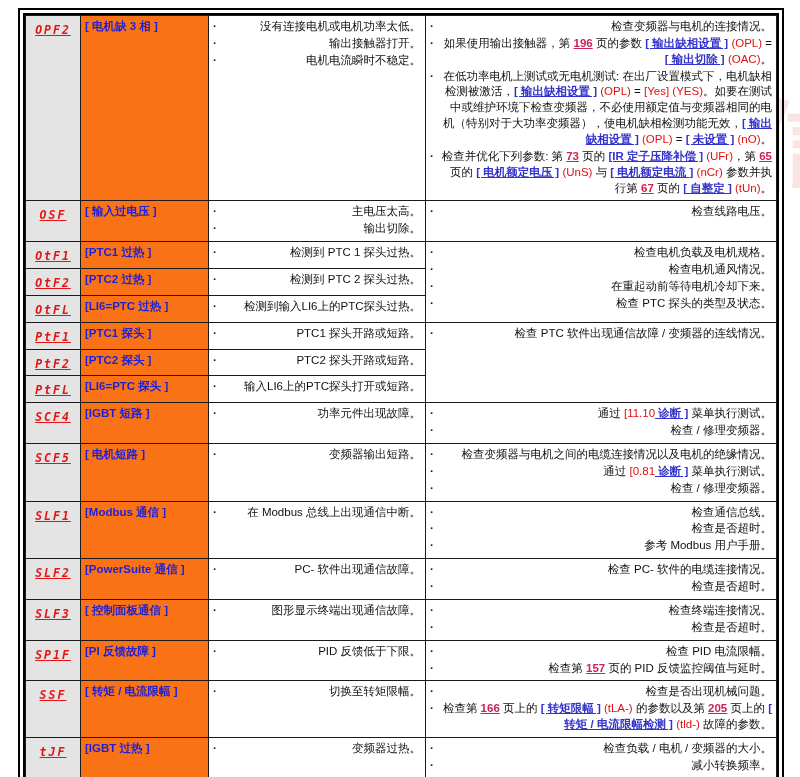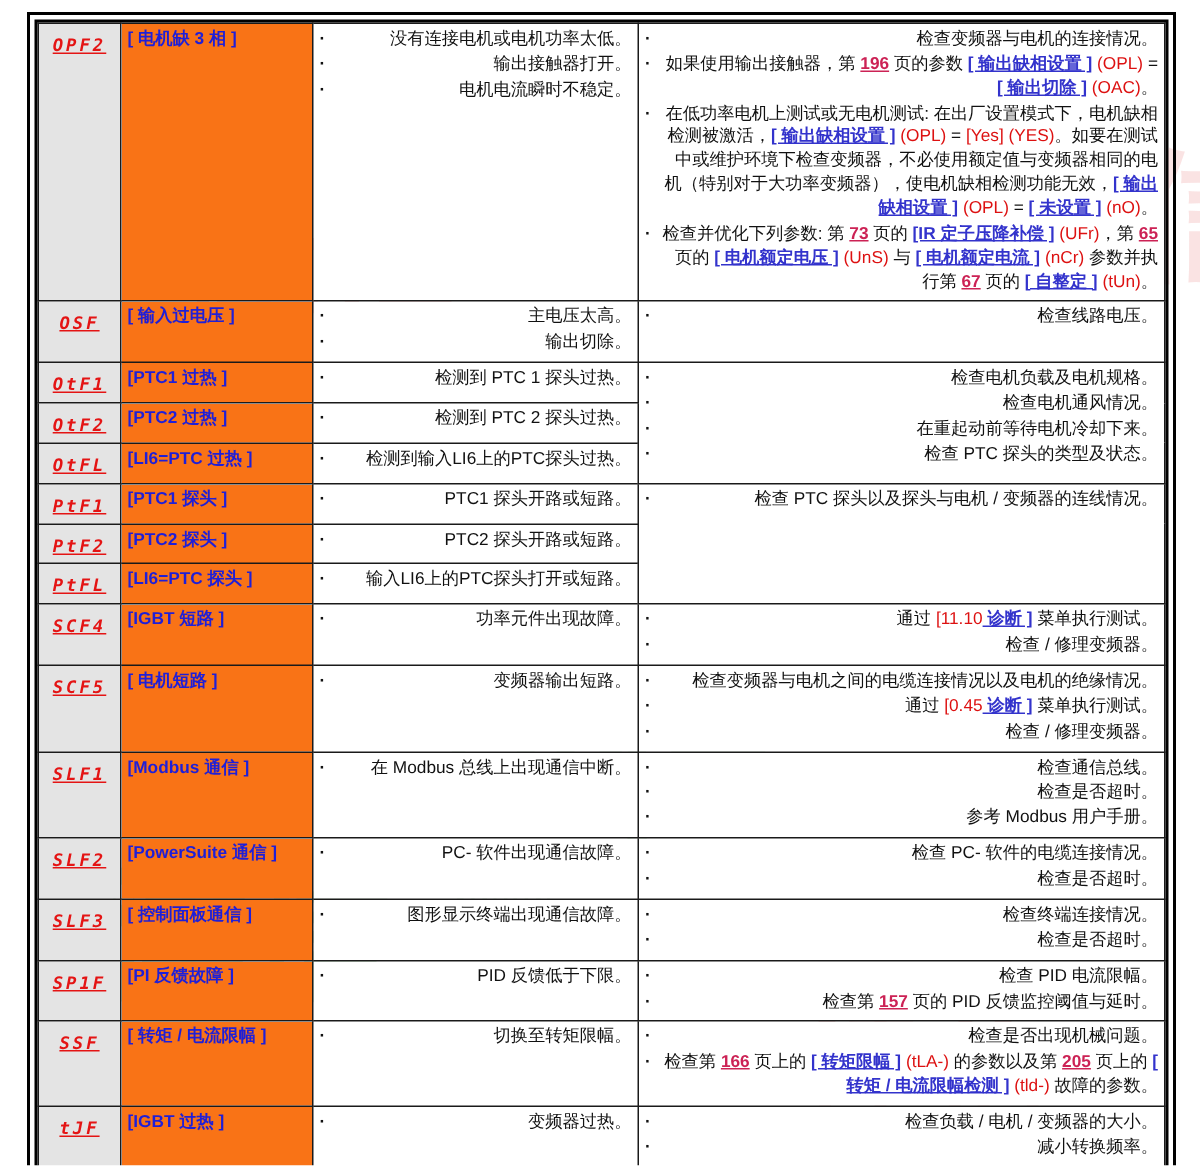--- a/index.html
+++ b/index.html
@@ -183,21 +183,21 @@
               <td class="name">[PTC1 探头 ]</td>
               <td class="cause">
                 <div class="bullet">
                   <span class="dot">·</span>
                   <span class="txt">PTC1 探头开路或短路。</span>
                 </div>
               </td>
               <td class="repair" rowspan="3">
                 <div class="bullet">
                   <span class="dot">·</span>
-                  <span class="txt">检查 PTC 探头以及探头与电机 / 变频器的连线情况。</span>
+                  <span class="txt">检查 PTC 软件出现通信故障 / 变频器的连线情况。</span>
                 </div>
               </td>
             </tr>
             <tr>
               <td class="fault">PtF2</td>
               <td class="name">[PTC2 探头 ]</td>
               <td class="cause">
                 <div class="bullet">
                   <span class="dot">·</span>
                   <span class="txt">PTC2 探头开路或短路。</span>
@@ -243,21 +243,21 @@
                   <span class="txt">变频器输出短路。</span>
                 </div>
               </td>
               <td class="repair">
                 <div class="bullet">
                   <span class="dot">·</span>
                   <span class="txt">检查变频器与电机之间的电缆连接情况以及电机的绝缘情况。</span>
                 </div>
                 <div class="bullet">
                   <span class="dot">·</span>
-                  <span class="txt">通过 <span class="red">[0.45</span><span class="blue"> 诊断 ]</span> 菜单执行测试。</span>
+                  <span class="txt">通过 <span class="red">[0.81</span><span class="blue"> 诊断 ]</span> 菜单执行测试。</span>
                 </div>
                 <div class="bullet">
                   <span class="dot">·</span>
                   <span class="txt">检查 / 修理变频器。</span>
                 </div>
               </td>
             </tr>
             <tr>
               <td class="fault">SLF1</td>
               <td class="name">[Modbus 通信 ]</td>

